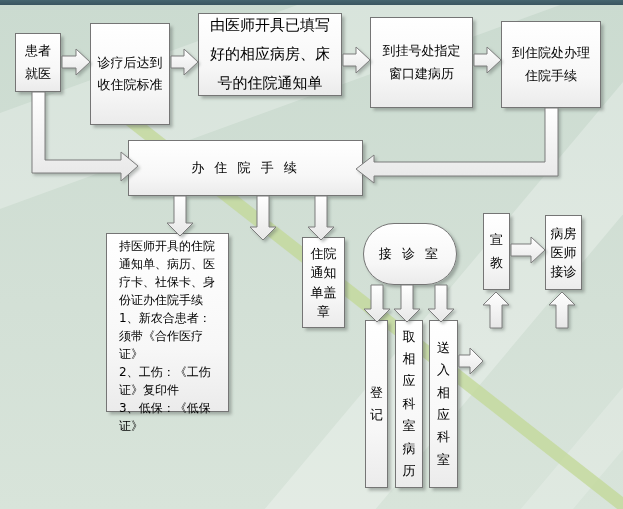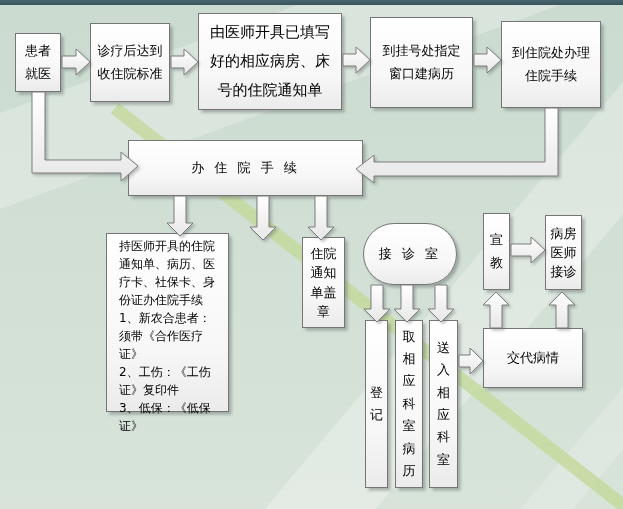--- a/index.html
+++ b/index.html
@@ -40,24 +40,24 @@
   <div class="band" style="left:-350px; top:25px; width:1200px; height:90px; background:rgba(255,255,255,.25); transform:rotate(-20deg);"></div>
   <div class="band" style="left:-80px; top:288px; width:1100px; height:85px; background:rgba(255,255,255,.28); transform:rotate(-50deg);"></div>
   <div class="band" style="left:180px; top:390px; width:900px; height:40px; background:rgba(255,255,255,.20); transform:rotate(-50deg);"></div>
   <div class="band" style="left:30px; top:348px; width:800px; height:13px; background:#c3d898; opacity:.78; transform:rotate(38deg);"></div>
 
   <div id="topbar" style="background:linear-gradient(180deg,#46656f,#3a5560);"></div>
 
   <div class="node" style="left:15px; top:33px; width:46px; height:59px;">患者
 就医</div>
 
-  <div class="node" style="left:90px; top:23px; width:80px; height:79px;">诊疗后达到
+  <div class="node" style="left:90px; top:23px; width:80px; height:102px;">诊疗后达到
 收住院标准</div>
 
-  <div class="node big" style="left:198px; top:13px; width:144px; height:97px;">由医师开具已填写
+  <div class="node big" style="left:198px; top:13px; width:144px; height:83px;">由医师开具已填写
 好的相应病房、床
 号的住院通知单</div>
 
   <div class="node" style="left:501px; top:21px; width:100px; height:87px;">到住院处办理
 住院手续</div>
 
   <div class="node" style="left:370px; top:17px; width:103px; height:91px;">到挂号处指定
 窗口建病历</div>
 
   <div class="node" style="left:128px; top:140px; width:235px; height:56px; letter-spacing:3px;">办 住 院 手 续</div>
@@ -93,21 +93,20 @@
 病
 历</div>
 
   <div class="node vtall" style="left:429px; top:320px; width:29px; height:168px;">送
 入
 相
 应
 科
 室</div>
 
-  <div class="node" style="left:483px; top:328px; width:100px; height:60px;">交代病情</div>
 
   <svg id="arrows" width="623" height="509" viewBox="0 0 623 509">
     <defs>
       <linearGradient id="af" x1="0" y1="0" x2="0" y2="1">
         <stop offset="0" stop-color="#ffffff"></stop>
         <stop offset="1" stop-color="#e7e7e7"></stop>
       </linearGradient>
     </defs>
     <polygon points="62,56 76,56 76,49 90,62 76,75 76,68 62,68"></polygon>
     <polygon points="171,56 184,56 184,49 198,62 184,75 184,68 171,68"></polygon>

